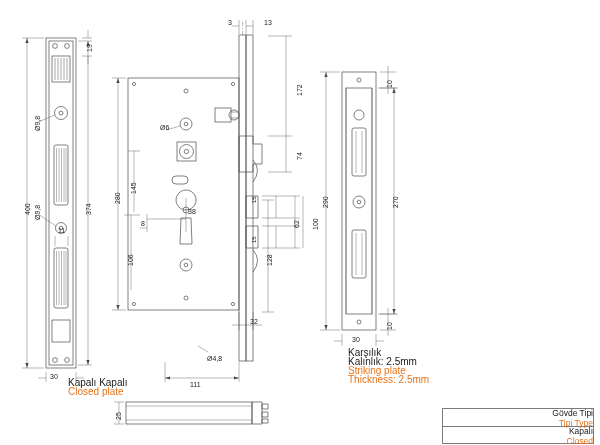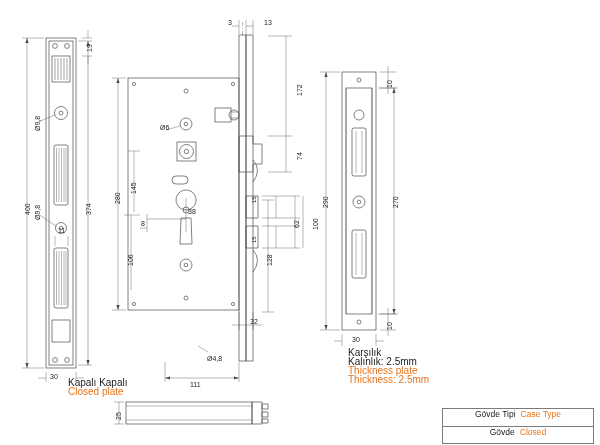--- a/index.html
+++ b/index.html
@@ -13,22 +13,23 @@
   }
   .stage{position:absolute;inset:0;}
   svg.draw{position:absolute;left:0;top:0;width:600px;height:445px;}
   .lbl{position:absolute;font-size:7px;line-height:8px;color:#1a1a1a;white-space:nowrap;}
   .rot{transform-origin:left top;}
   .legend{
     position:absolute;left:442px;top:408px;width:150px;height:34px;
     border:1px solid #7b7b7b;background:#fff;
   }
   .legend .row{
-    height:17px;display:flex;align-items:flex-start;justify-content:center;
+    height:17px;display:flex;align-items:flex-end;justify-content:center;
     font-size:8.5px;
+    flex-direction:column;
   }
   .legend .row.top{border-bottom:1px solid #7b7b7b;}
   .legend .tr{color:#1a1a1a;}
   .legend .en{color:#e8741c;margin-left:5px;}
   .note{position:absolute;font-size:10px;line-height:9px;}
   .note .tr{color:#1a1a1a;}
   .note .en{color:#e8741c;}
 </style>
 </head>
 <body>
@@ -348,33 +349,33 @@
   <div class="lbl rot" style="left:392px;top:208px;transform:rotate(-90deg);">270</div>
   <div class="lbl rot" style="left:386px;top:88px;transform:rotate(-90deg);">10</div>
   <div class="lbl rot" style="left:386px;top:330px;transform:rotate(-90deg);">10</div>
   <div class="lbl" style="left:352px;top:336px;">30</div>
 
   <div class="lbl rot" style="left:115px;top:420px;transform:rotate(-90deg);">25</div>
 
   <div class="note" style="left:348px;top:348px;">
     <div class="tr">Karşılık</div>
     <div class="tr">Kalınlık: 2.5mm</div>
-    <div class="en">Thickness plate</div>
+    <div class="en">Striking plate</div>
     <div class="en">Thickness: 2.5mm</div>
   </div>
 
   <div class="note" style="left:68px;top:378px;">
     <div class="tr">Kapalı Kapalı</div>
     <div class="en">Closed plate</div>
   </div>
 
   <div class="legend">
     <div class="row top">
       <span class="tr">Gövde Tipi</span>
-      <span class="en">Case Type</span>
+      <span class="en">Tipi Type</span>
     </div>
     <div class="row">
-      <span class="tr">Gövde</span>
+      <span class="tr">Kapalı</span>
       <span class="en">Closed</span>
     </div>
   </div>
 
 </div>
 
 </body></html>

